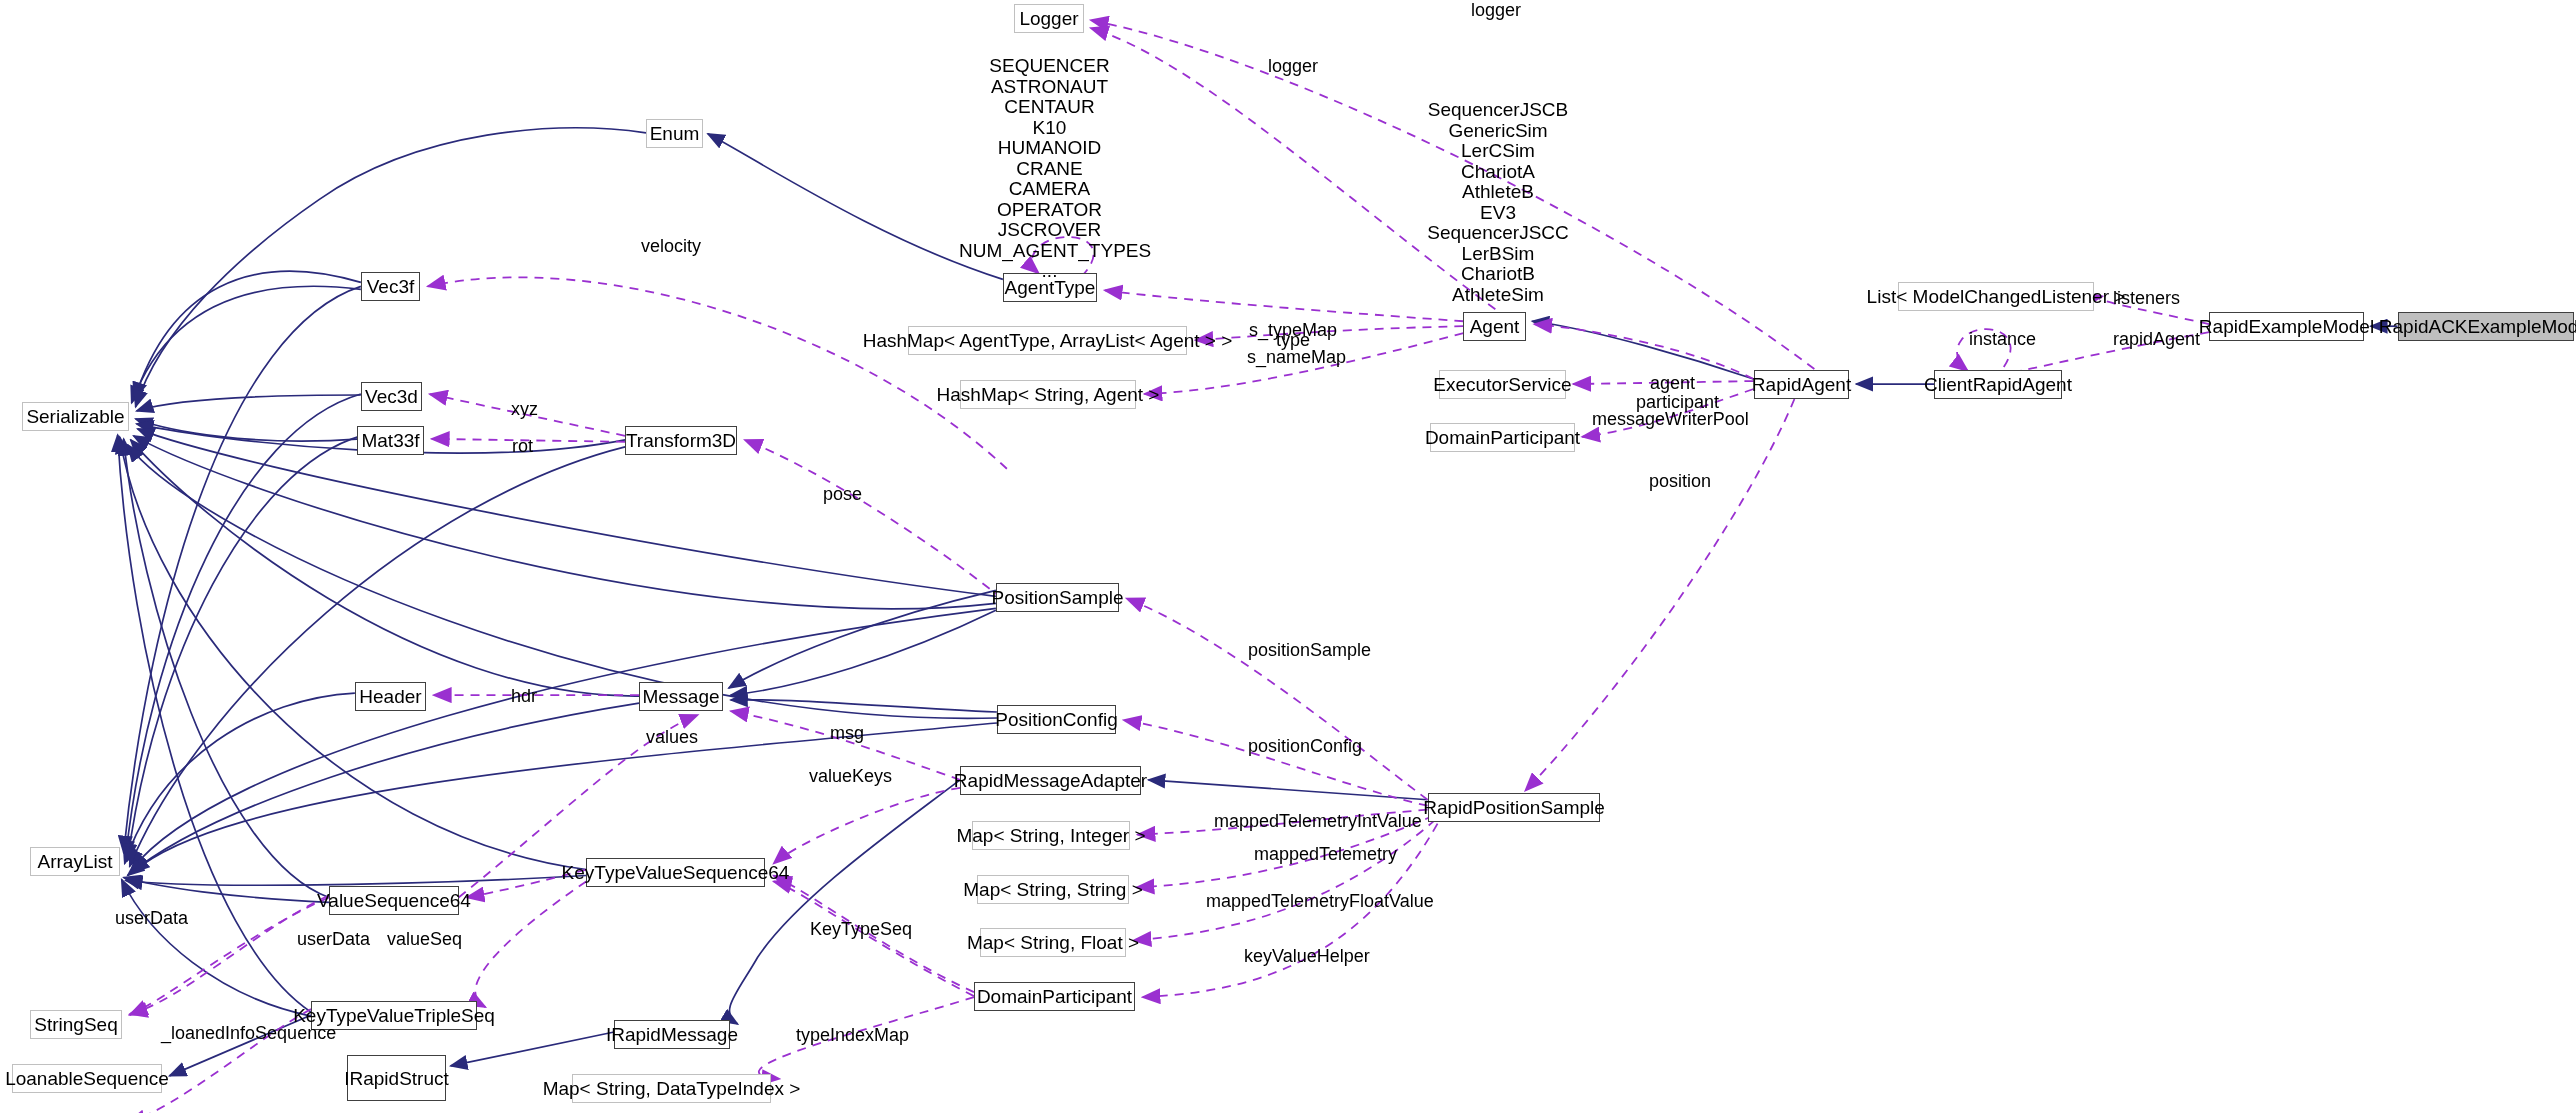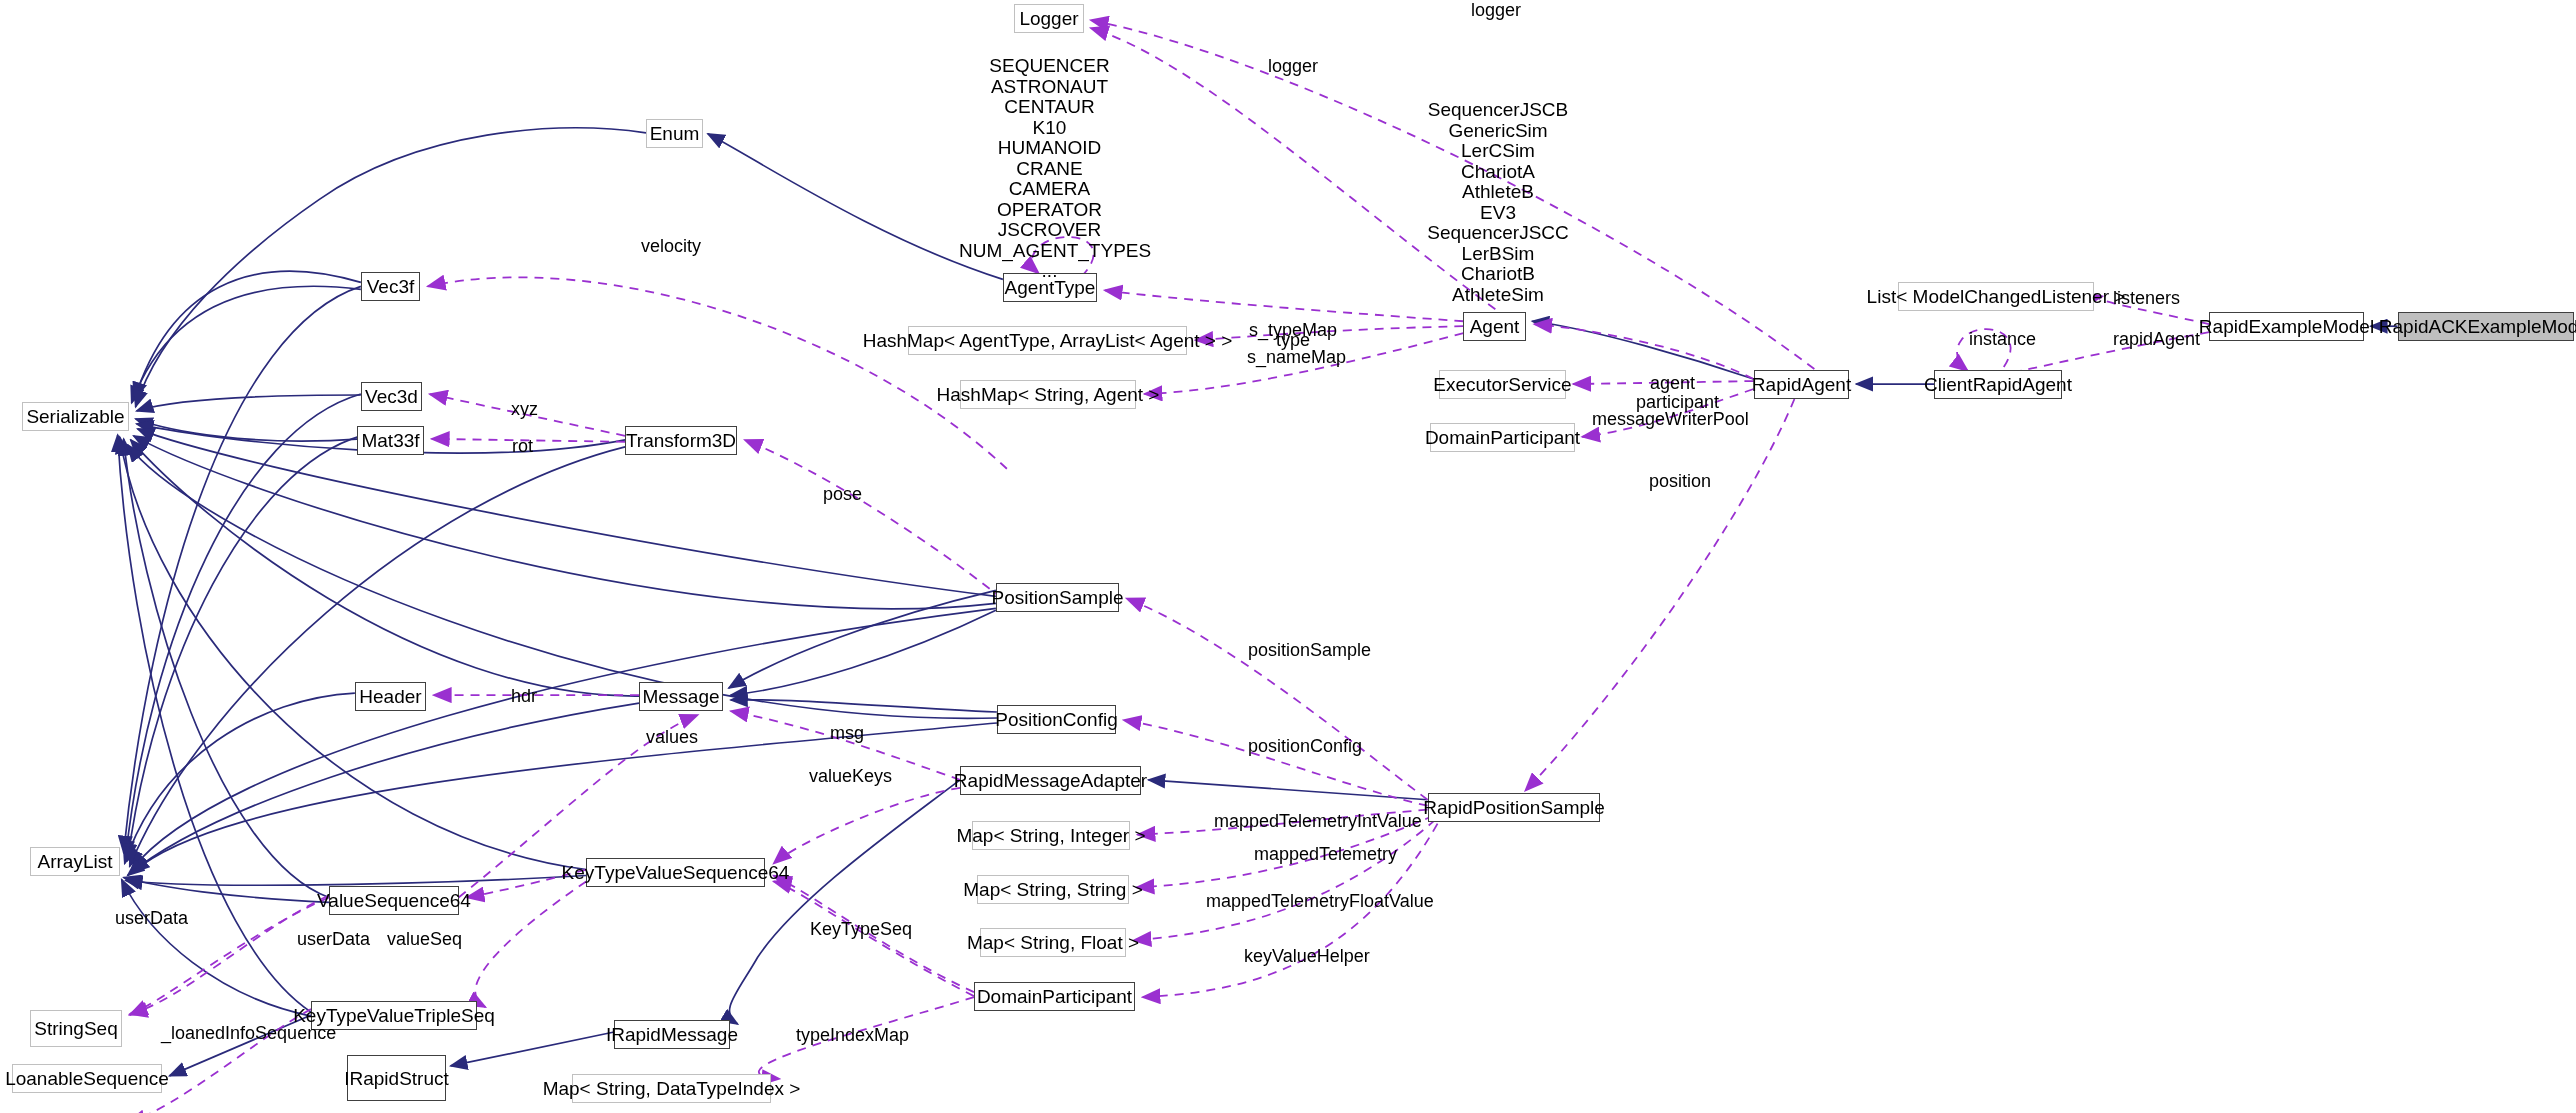--- a/index.html
+++ b/index.html
@@ -155,21 +155,21 @@
 
       <path d="M977,1000 C880,1030 700,1075 782,1082"></path>
 
       <path d="M330,898 C260,930 180,1005 130,1017"></path>
     </g>
   </svg>
 
   <div id="nodes-layer">
       <div class="node light" style="left: 22px; top: 402px; width: 107px; height: 29px;">Serializable</div>
       <div class="node light" style="left: 30px; top: 847px; width: 90px; height: 29px;">ArrayList</div>
-      <div class="node light" style="left: 30px; top: 1010px; width: 92px; height: 37px;">StringSeq</div>
+      <div class="node light" style="left: 30px; top: 1010px; width: 92px; height: 29px;">StringSeq</div>
       <div class="node light" style="left: 12px; top: 1064px; width: 150px; height: 29px;">LoanableSequence</div>
       <div class="node solid" style="left: 361px; top: 272px; width: 59px; height: 29px;">Vec3f</div>
       <div class="node solid" style="left: 361px; top: 382px; width: 61px; height: 29px;">Vec3d</div>
       <div class="node solid" style="left: 357px; top: 426px; width: 67px; height: 29px;">Mat33f</div>
       <div class="node solid" style="left: 355px; top: 682px; width: 71px; height: 29px;">Header</div>
       <div class="node solid" style="left: 329px; top: 886px; width: 130px; height: 29px;">ValueSequence64</div>
       <div class="node solid" style="left: 311px; top: 1001px; width: 166px; height: 29px;">KeyTypeValueTripleSeq</div>
       <div class="node solid" style="left: 347px; top: 1055px; width: 99px; height: 46px;">IRapidStruct</div>
       <div class="node light" style="left: 646px; top: 119px; width: 57px; height: 29px;">Enum</div>
       <div class="node solid" style="left: 625px; top: 426px; width: 112px; height: 29px;">Transform3D</div>

